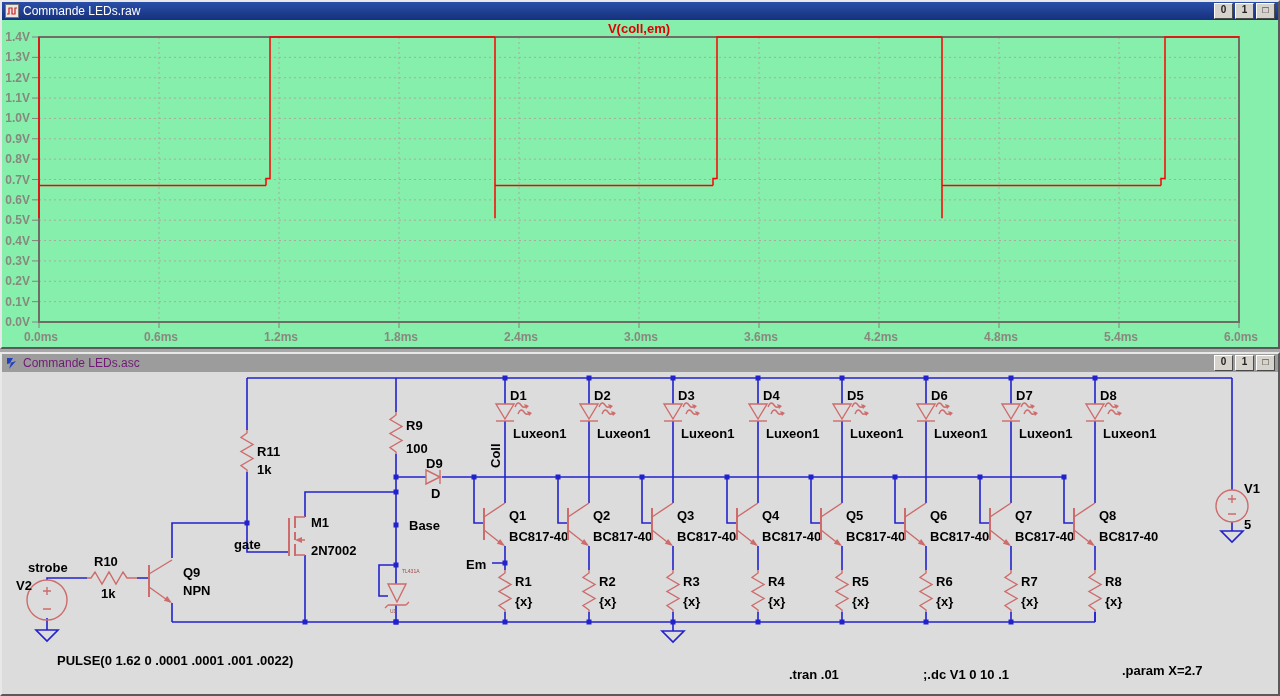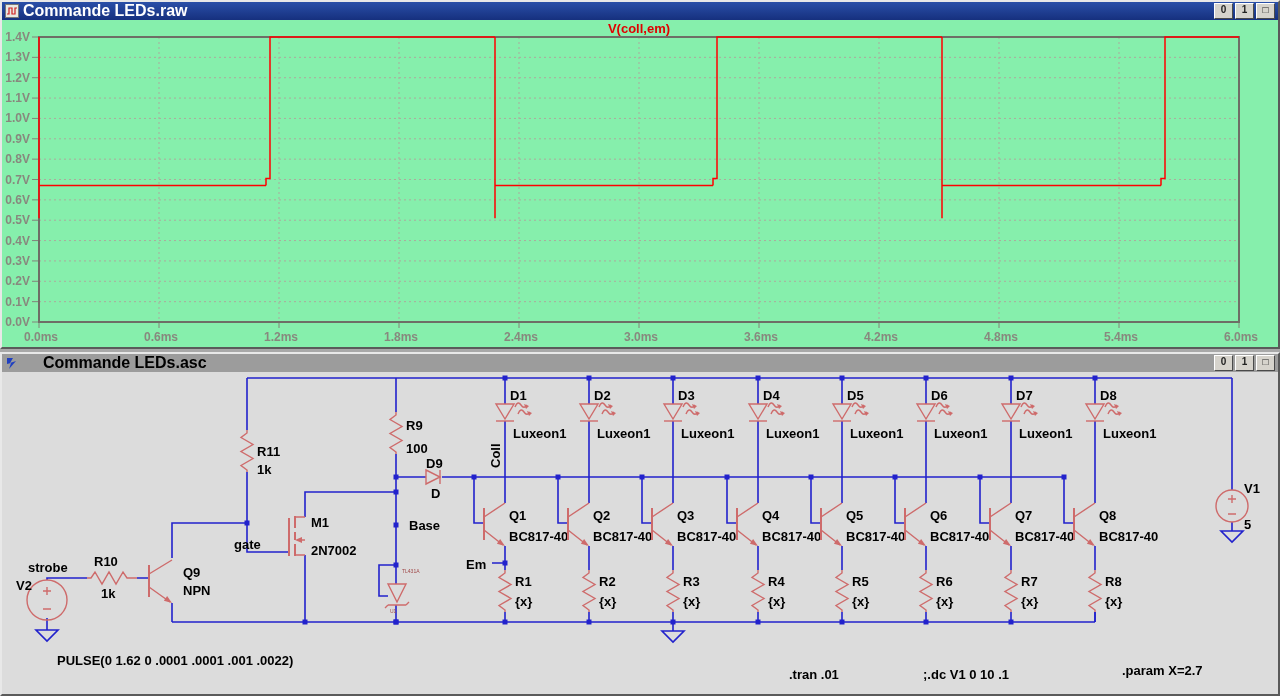--- a/index.html
+++ b/index.html
@@ -4,23 +4,23 @@
 <style>
   html,body{margin:0;padding:0;width:1280px;height:696px;overflow:hidden;
     background:#A8A8A8;font-family:"Liberation Sans",sans-serif;}
   .window{position:absolute;left:0;width:1280px;box-sizing:border-box;
     border:2px solid;border-color:#E8E8E8 #5A5A5A #5A5A5A #E8E8E8;background:#D4D0C8;}
   #raw-window{top:0;height:349px;}
   #asc-window{top:352px;height:344px;}
   .titlebar{height:18px;display:flex;align-items:center;padding:0 3px;gap:4px;}
   #raw-window .titlebar{background:linear-gradient(#2A4FA8,#16307E);}
   #asc-window .titlebar{background:#9C9C9C;}
-  .title-text{font-size:16px;font-weight:bold;flex:1;white-space:nowrap;}
+  .title-text{font-size:12px;font-weight:normal;flex:1;white-space:nowrap;}
   #raw-window .title-text{color:#FFFFFF;}
-  #asc-window .title-text{color:#000000;margin-left:20px;}
+  #asc-window .title-text{color:#701a75;}
   .win-icon{width:14px;height:14px;flex:0 0 14px;}
   .btns{display:flex;gap:2px;}
   .winbtn{width:17px;height:14px;background:#D6D3CC;border:1px solid;
     border-color:#FFFFFF #4A4A4A #4A4A4A #FFFFFF;font-size:10px;font-weight:bold;
     color:#222;text-align:center;line-height:12px;cursor:pointer;}
   .winbody{position:relative;width:1276px;}
   #plot-body{height:327px;background:#86efac;}
   #schem-body{height:322px;background:#DCDCDC;}
   svg{display:block;}
   

